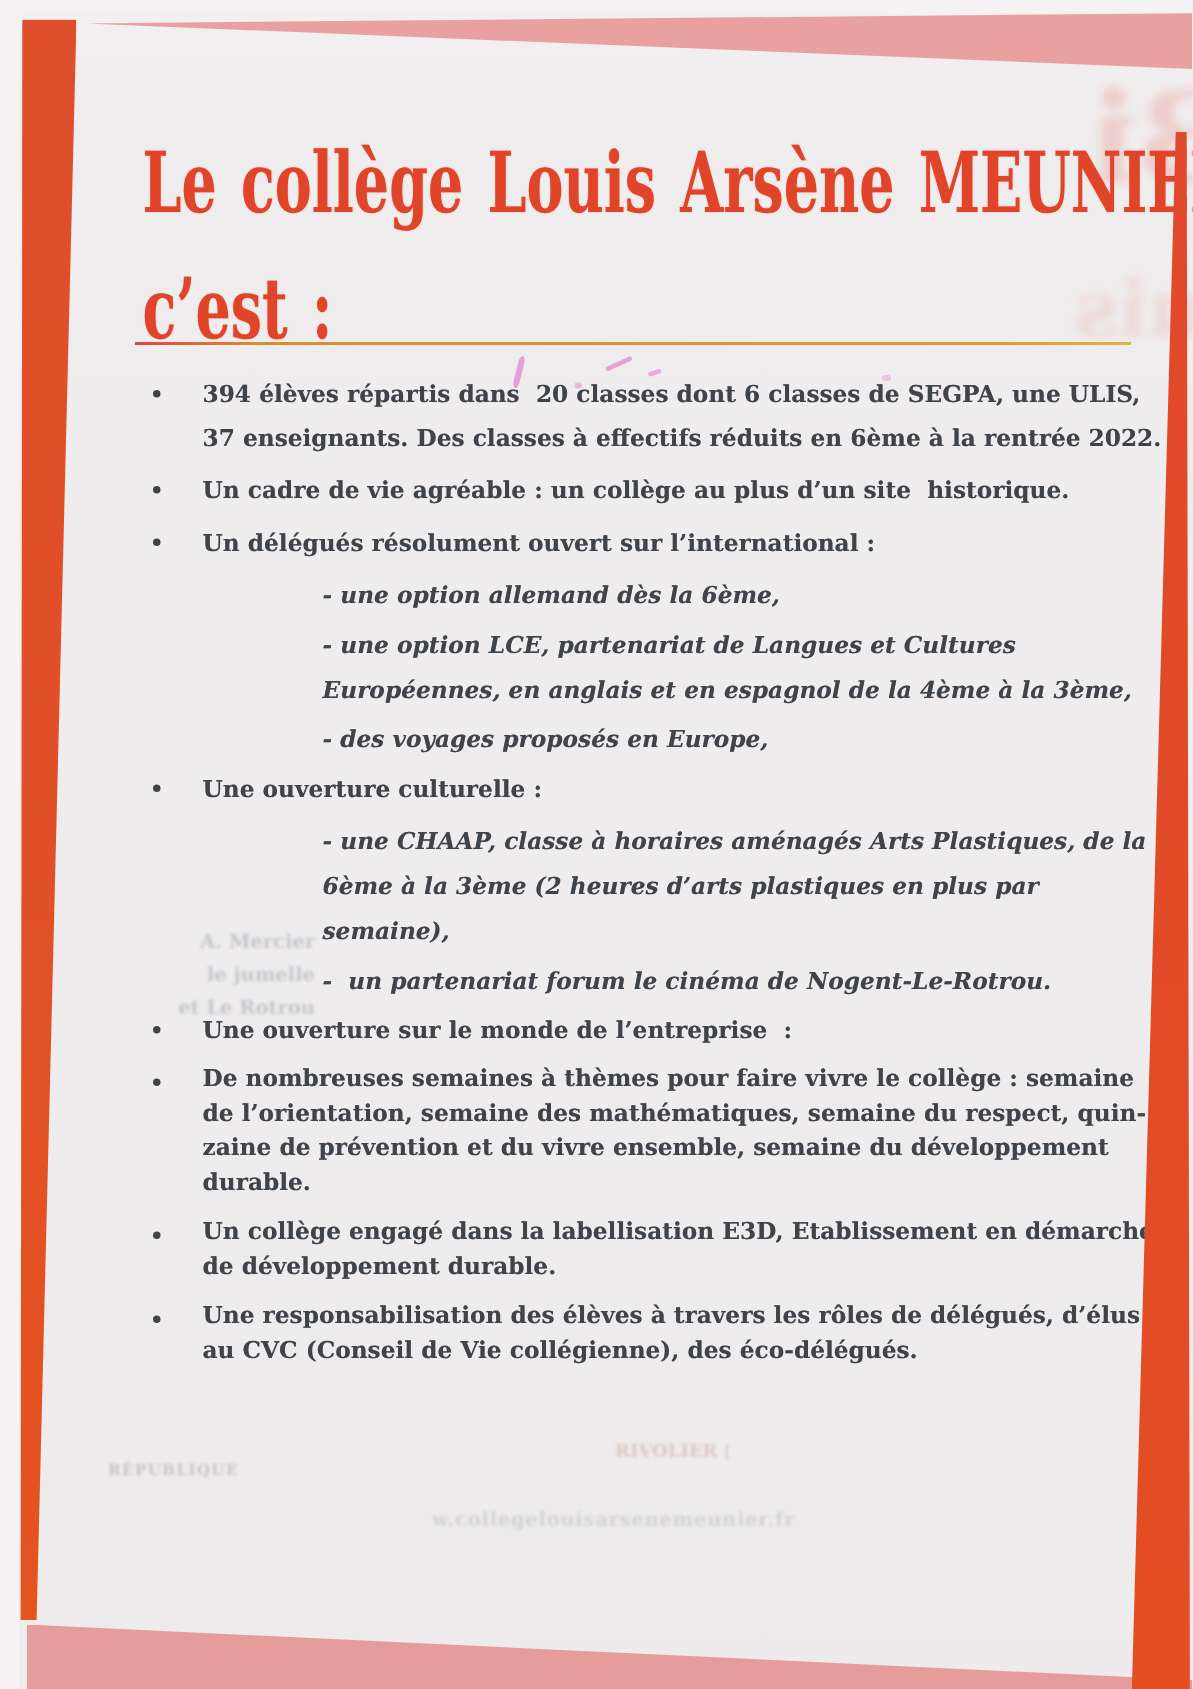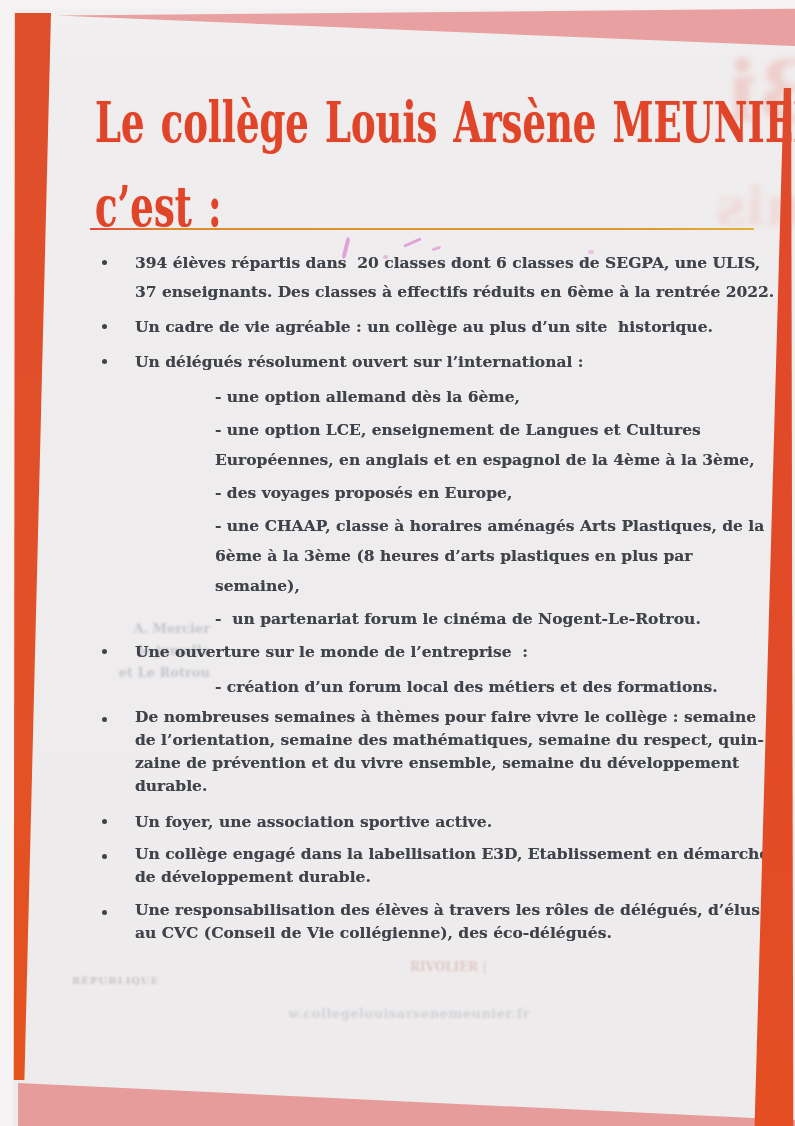--- a/index.html
+++ b/index.html
@@ -62,21 +62,21 @@
     position:absolute;left:135px;top:248px;width:645px;z-index:4;
     color:var(--text-dark);
     font-size:15.5px;font-weight:bold;
   }
   .item{position:relative;white-space:pre-wrap;line-height:29px;margin:0 0 6px 0;
     text-shadow:0 0 .4px rgba(63,67,74,.5);}
   .item.bullet::before{
     content:"";position:absolute;left:-33px;top:12px;width:5px;height:5px;
     border-radius:50%;background:var(--text-dark);
   }
-  .item.sub{padding-left:80px;line-height:30px;margin-bottom:3px;}
+  .item.sub{padding-left:80px;line-height:30px;margin-bottom:3px;font-style:italic;}
   .item.tight{line-height:23px;margin-bottom:10px;}
 
   
   .ghost{position:absolute;z-index:1;pointer-events:none;}
   .ghost-bi{left:726px;top:42px;font-size:84px;font-weight:bold;color:var(--ghost-red);
     opacity:.30;filter:blur(3px);transform:scaleX(-1);}
   .ghost-louis{left:716px;top:176px;font-size:52px;font-weight:bold;color:var(--ghost-red);
     opacity:.20;filter:blur(3px);transform:scaleX(-1);}
   .ghost-block{left:60px;top:618px;width:150px;font-size:13px;font-weight:bold;
     color:var(--ghost-gray);opacity:.5;filter:blur(1px);text-align:right;
@@ -122,33 +122,32 @@
   <div>c’est :</div>
 </div>
 <div class="rule"></div>
 
 <div id="content">
     <div class="item bullet">394 élèves répartis dans  20 classes dont 6 classes de SEGPA, une ULIS,
 37 enseignants. Des classes à effectifs réduits en 6ème à la rentrée 2022.</div>
     <div class="item bullet">Un cadre de vie agréable : un collège au plus d’un site  historique.</div>
     <div class="item bullet">Un délégués résolument ouvert sur l’international :</div>
     <div class="item sub">- une option allemand dès la 6ème,</div>
-    <div class="item sub">- une option LCE, enseignement de Langues et Cultures
+    <div class="item sub">- une option LCE, partenariat de Langues et Cultures
 Européennes, en anglais et en espagnol de la 4ème à la 3ème,</div>
     <div class="item sub">- des voyages proposés en Europe,</div>
+    <div class="item bullet">Une ouverture culturelle :</div>
     <div class="item sub">- une CHAAP, classe à horaires aménagés Arts Plastiques, de la
-6ème à la 3ème (8 heures d’arts plastiques en plus par semaine),</div>
+6ème à la 3ème (2 heures d’arts plastiques en plus par semaine),</div>
     <div class="item sub">-  un partenariat forum le cinéma de Nogent-Le-Rotrou.</div>
     <div class="item bullet">Une ouverture sur le monde de l’entreprise  :</div>
-    <div class="item sub">- création d’un forum local des métiers et des formations.</div>
     <div class="item bullet tight">De nombreuses semaines à thèmes pour faire vivre le collège : semaine
 de l’orientation, semaine des mathématiques, semaine du respect, quin-
 zaine de prévention et du vivre ensemble, semaine du développement
 durable.</div>
-    <div class="item bullet">Un foyer, une association sportive active.</div>
     <div class="item bullet tight">Un collège engagé dans la labellisation E3D, Etablissement en démarche
 de développement durable.</div>
     <div class="item bullet tight">Une responsabilisation des élèves à travers les rôles de délégués, d’élus
 au CVC (Conseil de Vie collégienne), des éco-délégués.</div>
   </div>
 
 <div class="pen pen1"></div>
 <div class="pen pen2"></div>
 <div class="pen pen3"></div>
 <div class="pen pen4"></div>

